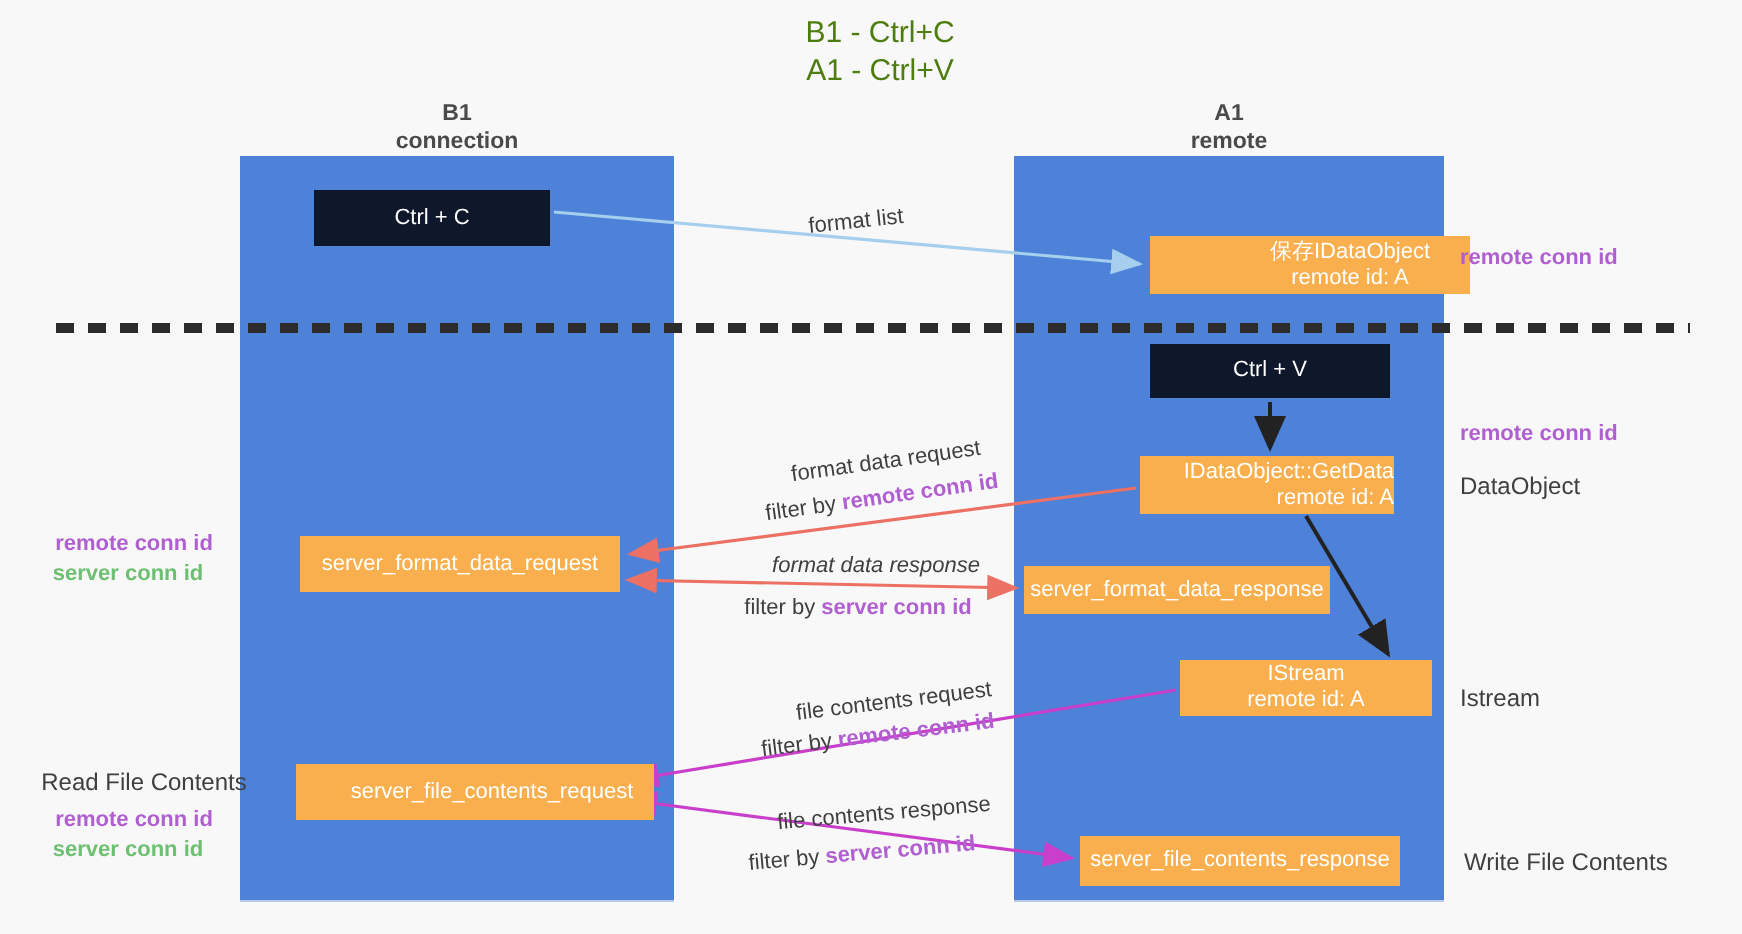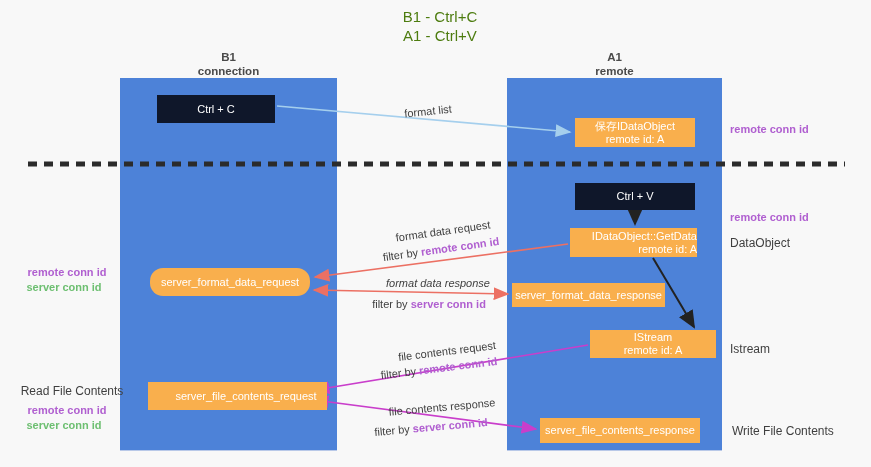--- a/index.html
+++ b/index.html
@@ -72,35 +72,35 @@
 
     <line x1="588" y1="345" x2="315" y2="390" stroke="#c93ecb" stroke-width="1.6" marker-end="url(#m-mag)"></line>
 
     <line x1="314" y1="400" x2="536" y2="429" stroke="#c93ecb" stroke-width="1.6" marker-start="url(#m-mag)" marker-end="url(#m-mag)"></line>
   </svg>
 
   <div class="box green" style="left:157px;top:95px;width:118px;height:28px;">
     <div>Ctrl + C</div>
   </div>
 
-  <div class="box orange" style="left:575px;top:118px;width:120px;height:29px;">
+  <div class="box orange" style="left:575px;top:118px;width:120px;height:29px;padding-left:40px;">
     <div>保存IDataObject</div>
     <div>remote id: A</div>
   </div>
 
-  <div class="box green" style="left:575px;top:172px;width:120px;height:27px;margin-top:11px;">
+  <div class="box green" style="left:575px;top:172px;width:120px;height:27px;">
     <div>Ctrl + V</div>
   </div>
 
   <div class="box orange" style="left:570px;top:228px;width:127px;height:29px;align-items:flex-end;">
     <div>IDataObject::GetData</div>
     <div>remote id: A</div>
   </div>
 
-  <div class="box orange" style="left:150px;top:268px;width:160px;height:28px;border-radius:13px;">
+  <div class="box orange" style="left:150px;top:268px;width:160px;height:28px;">
     <div>server_format_data_request</div>
   </div>
 
   <div class="box orange" style="left:512px;top:283px;width:153px;height:24px;">
     <div>server_format_data_response</div>
   </div>
 
   <div class="box orange" style="left:590px;top:330px;width:126px;height:28px;">
     <div>IStream</div>
     <div>remote id: A</div>

